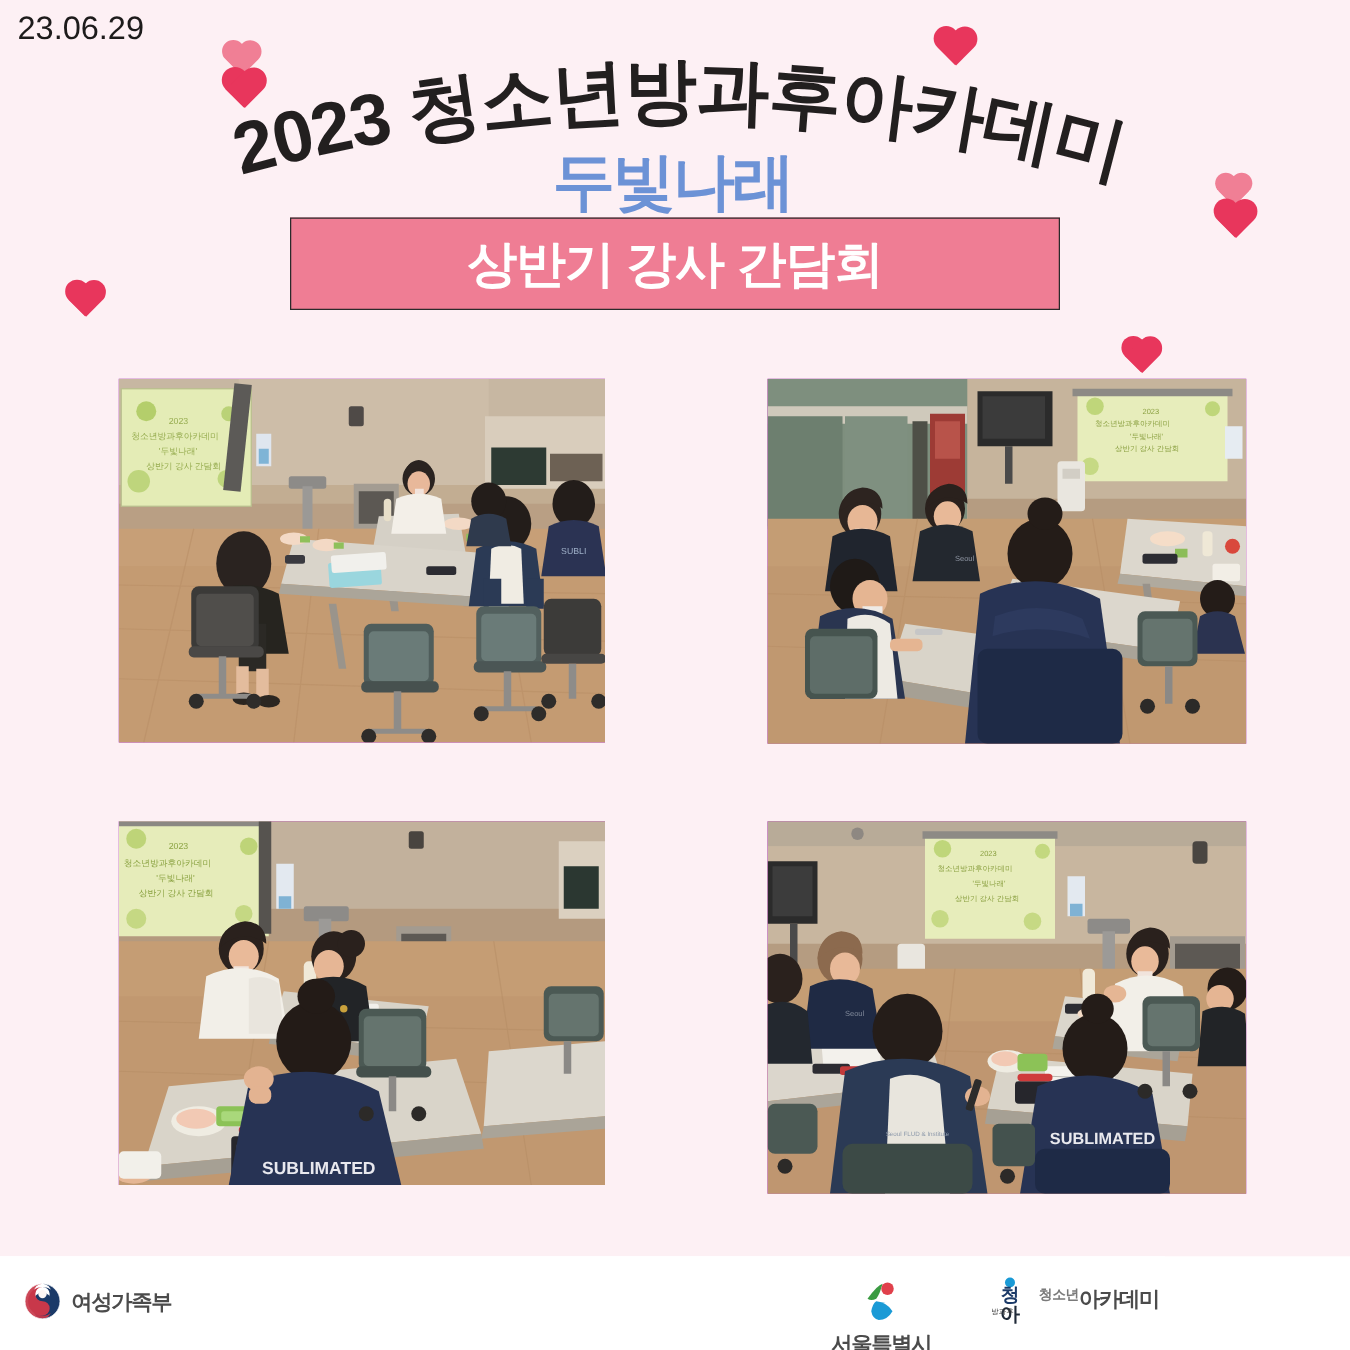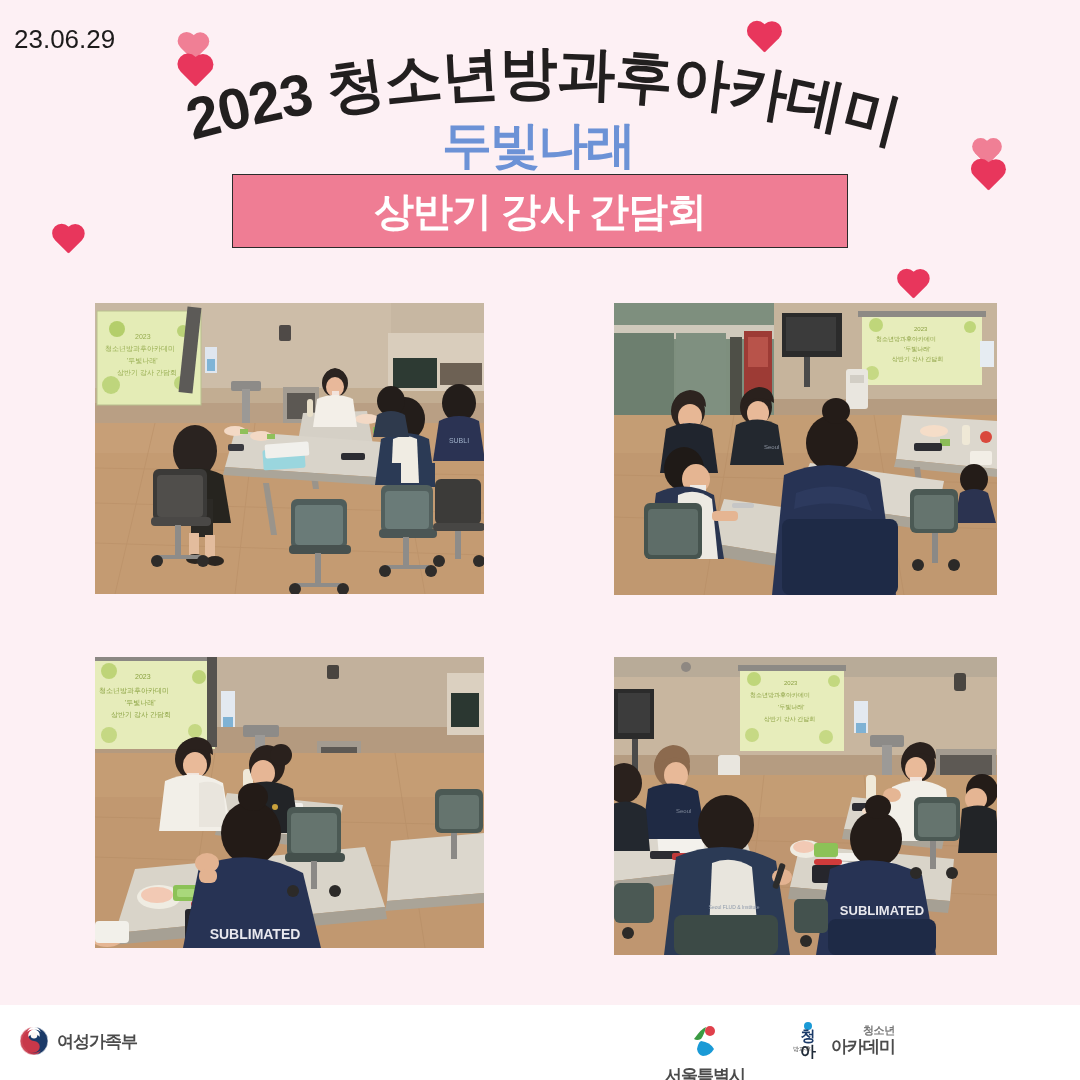--- a/index.html
+++ b/index.html
@@ -18,21 +18,21 @@
     left: 0; top: 0;
     width: 1080px;
     height: 1005px;
     background: #fdf0f4;
     overflow: hidden;
   }
 
   
   .date-stamp {
     position: absolute;
-    left: 14px; top: 24px;
+    left: 14px; top: 7px;
     font-size: 26px;
     color: #1d1b1b;
     letter-spacing: 0px;
     font-family: "Liberation Sans", sans-serif;
   }
 
   
   .heart-pair { position: absolute; }
   .heart {
     position: absolute;
@@ -175,21 +175,21 @@
     letter-spacing: -1px;
     white-space: nowrap;
   }
   .logo-text-sm {
     font-size: 11px;
     font-weight: bold;
     color: #7a7a7a;
     letter-spacing: -0.3px;
     white-space: nowrap;
   }
-  .logo-stack { display: flex; flex-direction: column; line-height: 1.15; align-items: flex-end; }
+  .logo-stack { display: flex; flex-direction: row; line-height: 1.15; }
 
   .mark { flex: 0 0 auto; display:block; }
 </style>
 </head>
 <body>
 
 <div class="poster">
 
   <div class="date-stamp">23.06.29</div>
 

